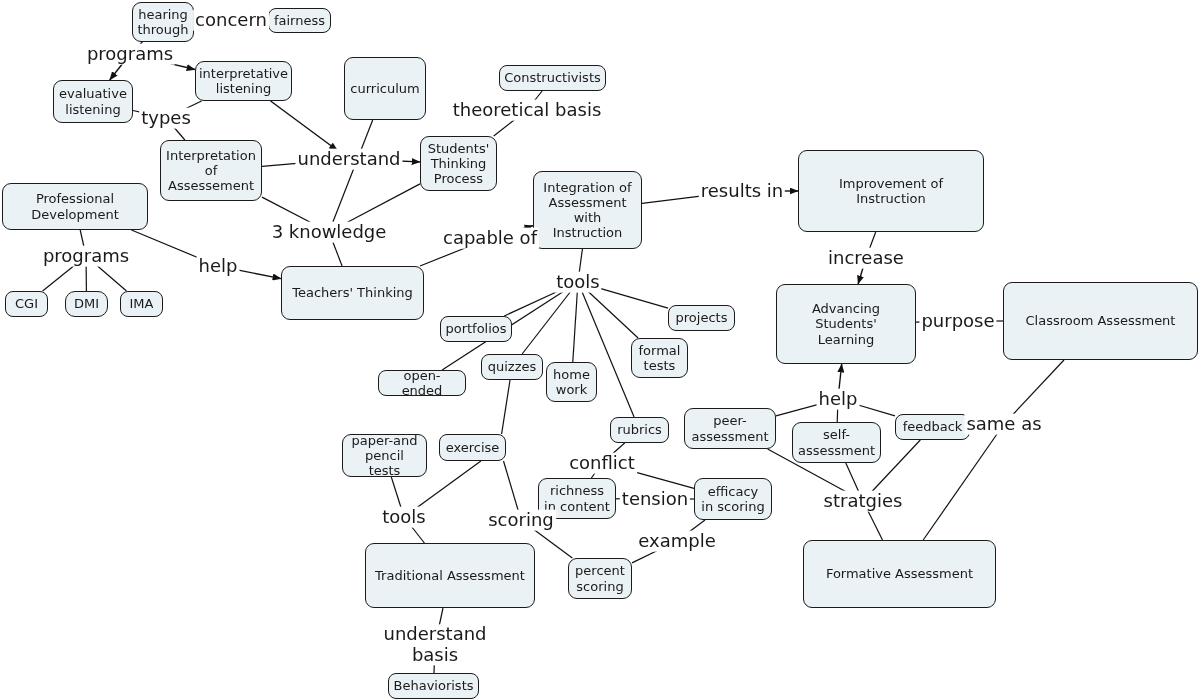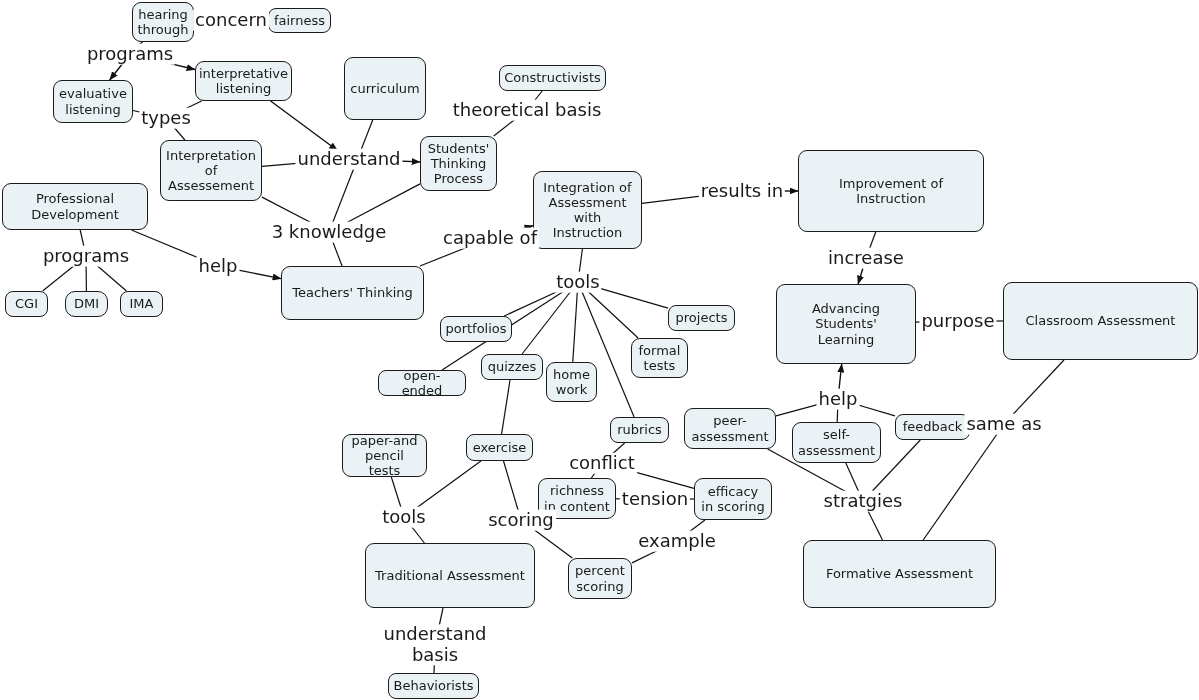--- a/index.html
+++ b/index.html
@@ -175,21 +175,21 @@
 tests</div>
       <div class="node small" style="left: 378px; top: 370px; width: 88px; height: 26px;">open-ended</div>
       <div class="node small" style="left: 610px; top: 417px; width: 59px; height: 26px;">rubrics</div>
       <div class="node" style="left: 684px; top: 408px; width: 92px; height: 41px;">peer-
 assessment</div>
       <div class="node" style="left: 792px; top: 422px; width: 89px; height: 41px;">self-
 assessment</div>
       <div class="node small" style="left: 895px; top: 414px; width: 75px; height: 26px;">feedback</div>
       <div class="node" style="left: 342px; top: 434px; width: 85px; height: 43px;">paper-and
 pencil tests</div>
-      <div class="node small" style="left: 466px; top: 434px; width: 67px; height: 27px;">exercise</div>
+      <div class="node small" style="left: 439px; top: 434px; width: 67px; height: 27px;">exercise</div>
       <div class="node" style="left: 538px; top: 478px; width: 78px; height: 41px;">richness
 in content</div>
       <div class="node" style="left: 694px; top: 478px; width: 78px; height: 42px;">efficacy
 in scoring</div>
       <div class="node" style="left: 568px; top: 558px; width: 64px; height: 41px;">percent
 scoring</div>
       <div class="node" style="left: 365px; top: 543px; width: 170px; height: 65px;">Traditional Assessment</div>
       <div class="node" style="left: 803px; top: 540px; width: 193px; height: 68px;">Formative Assessment</div>
       <div class="node small" style="left: 388px; top: 673px; width: 91px; height: 26px;">Behaviorists</div>
     </div>

